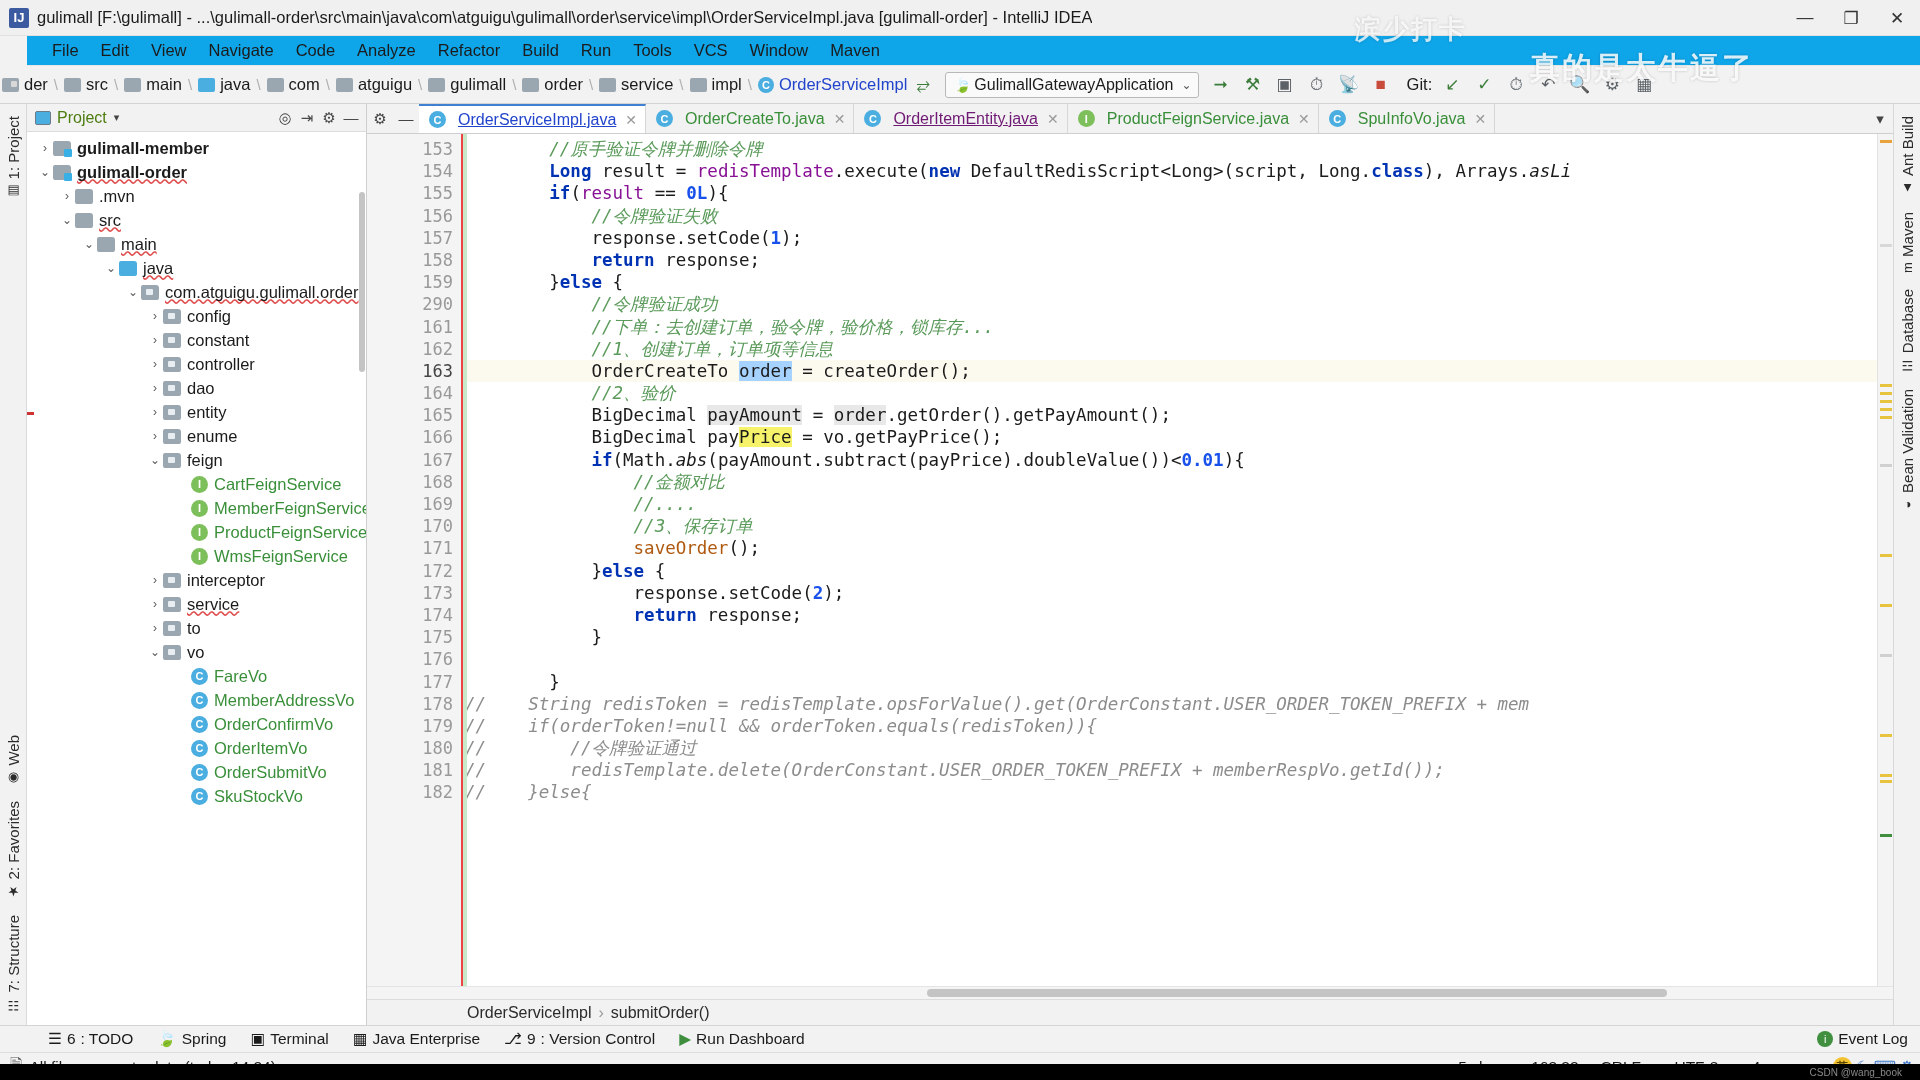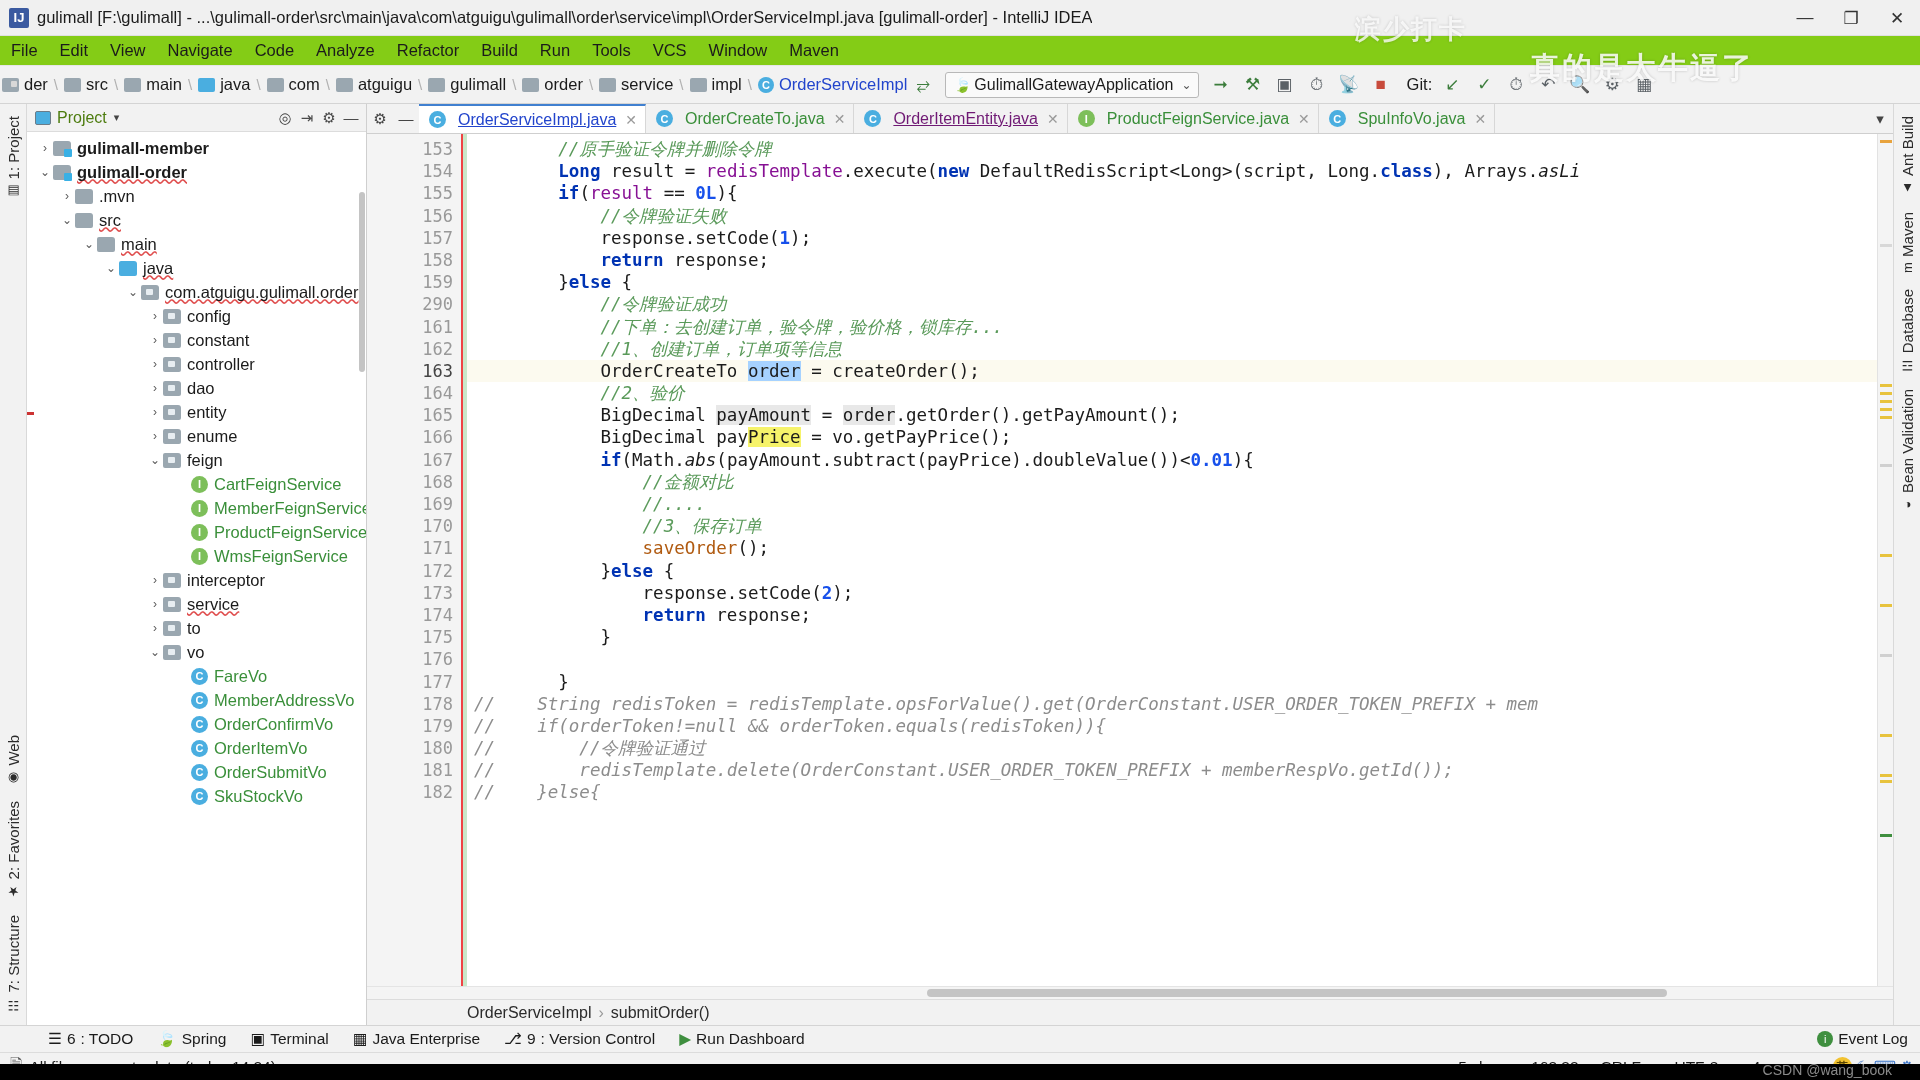--- a/index.html
+++ b/index.html
@@ -42,24 +42,25 @@
   }
   .win-btn {
     width: 46px; height: 36px;
     display: flex; align-items: center; justify-content: center;
     font-size: 17px; color: #333;
   }
 
   
   .menubar {
     height: 30px; flex: 0 0 30px;
-    background: #84cc16;
+    background: #0ea5e9;
     display: flex; align-items: center;
-    padding-left: 0;
+    padding-left: 14px;
     border-bottom: 1px solid #e6e6e6;
+    margin-left: 27px;
   }
   .menu-item {
     font-size: 16.5px; color: #1b1b1b;
     padding: 3px 11px; border-radius: 2px;
     white-space: nowrap;
   }
 
   
   .navbar {
     height: 38px; flex: 0 0 38px;
@@ -268,21 +269,21 @@
   .code {
     flex: 1 1 auto; position: relative; overflow: hidden;
     padding-top: 4px;
     font-family: "DejaVu Sans Mono", monospace;
     font-size: 17.5px;
     background: #ffffff;
   }
   .cline {
     height: 22.2px; line-height: 22.2px;
     white-space: pre; color: #1b1b1b;
-    padding-left: 11px;
+    padding-left: 2px;
   }
   .cline.hl { background: #fcfaef; }
   .kw { color: #0033b3; font-weight: bold; }
   .cmt { color: #8c8c8c; font-style: italic; }
   .cmt-c { color: #5a9a5a; font-style: italic; }
   .num { color: #1750eb; font-weight: bold; }
   .fld { color: #871094; }
   .sel { background: #a6d2ff; }
   .yel { background: #f6f36a; }
   .grn-bar {
@@ -365,22 +366,22 @@
     font-size: 26px; font-weight: bold;
     pointer-events: none; letter-spacing: 2px;
     text-shadow: 0 0 3px rgba(0,0,0,0.18);
   }
   .wm2 {
     position: absolute; color: rgba(255,255,255,0.85);
     font-size: 30px; font-weight: bold; pointer-events: none;
     letter-spacing: 2px; text-shadow: 0 0 3px rgba(0,0,0,0.2);
   }
   .wm-csdn {
-    position: absolute; right: 28px; bottom: 2px;
-    color: #8a8a8a; font-size: 14px; pointer-events: none;
+    position: absolute; right: 18px; bottom: 2px;
+    color: #8a8a8a; font-size: 10px; pointer-events: none;
   }
   .bottom-black {
     position: absolute; left: 0; right: 0; bottom: 0; height: 16px;
     background: #000;
   }
 </style>
 </head>
 <body>
 
 <div id="app">

